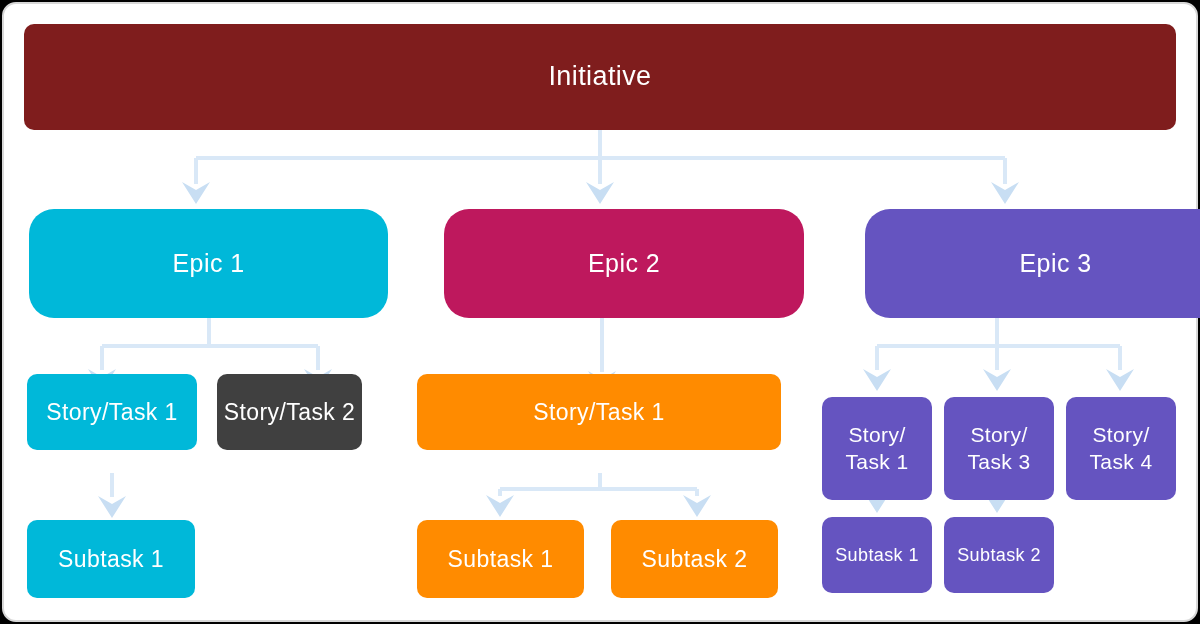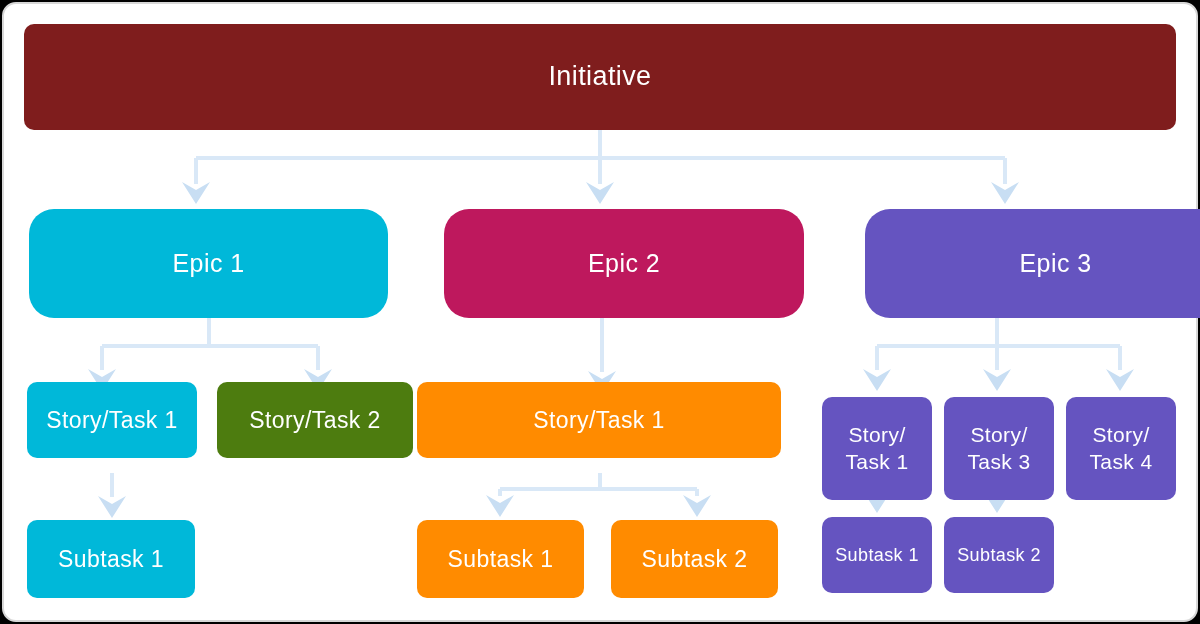--- a/index.html
+++ b/index.html
@@ -53,23 +53,23 @@
     letter-spacing: 0.4px;
     line-height: 1.25;
     box-sizing: border-box;
   }
   .initiative { left: 24px; top: 24px; width: 1152px; height: 106px; background: #7f1d1d; font-size: 27px; }
   .epic       { top: 209px; width: 360px; height: 109px; font-size: 25px; border-radius: 25px; }
   .epic1      { left: 29px;  width: 359px; background: #00b8d9; }
   .epic2      { left: 404px; background: #be185d; margin-left: 40px; }
   .epic3      { left: 865px; background: #6554c0; padding-left: 21px; }
 
-  .story      { top: 382px; height: 76px; font-size: 23px; }
+  .story      { top: 374px; height: 76px; font-size: 23px; }
   .e1-story1  { left: 27px;  width: 170px; background: #00b8d9; }
-  .e1-story2  { left: 217px; width: 196px; background: #4d7c0f; }
+  .e1-story2  { left: 217px; width: 145px; background: #404040; }
   .e2-story1  { left: 417px; width: 364px; background: #ff8b00; }
 
   .pstory     { top: 397px; height: 103px; width: 110px; background: #6554c0; font-size: 21px; }
   .e3-story1  { left: 822px; }
   .e3-story2  { left: 944px; }
   .e3-story3  { left: 1066px; }
 
   .subtask    { top: 520px; height: 78px; font-size: 23px; }
   .e1-subtask1 { left: 27px;  width: 168px; background: #00b8d9; }
   .e2-subtask1 { left: 417px; width: 167px; background: #ff8b00; }

